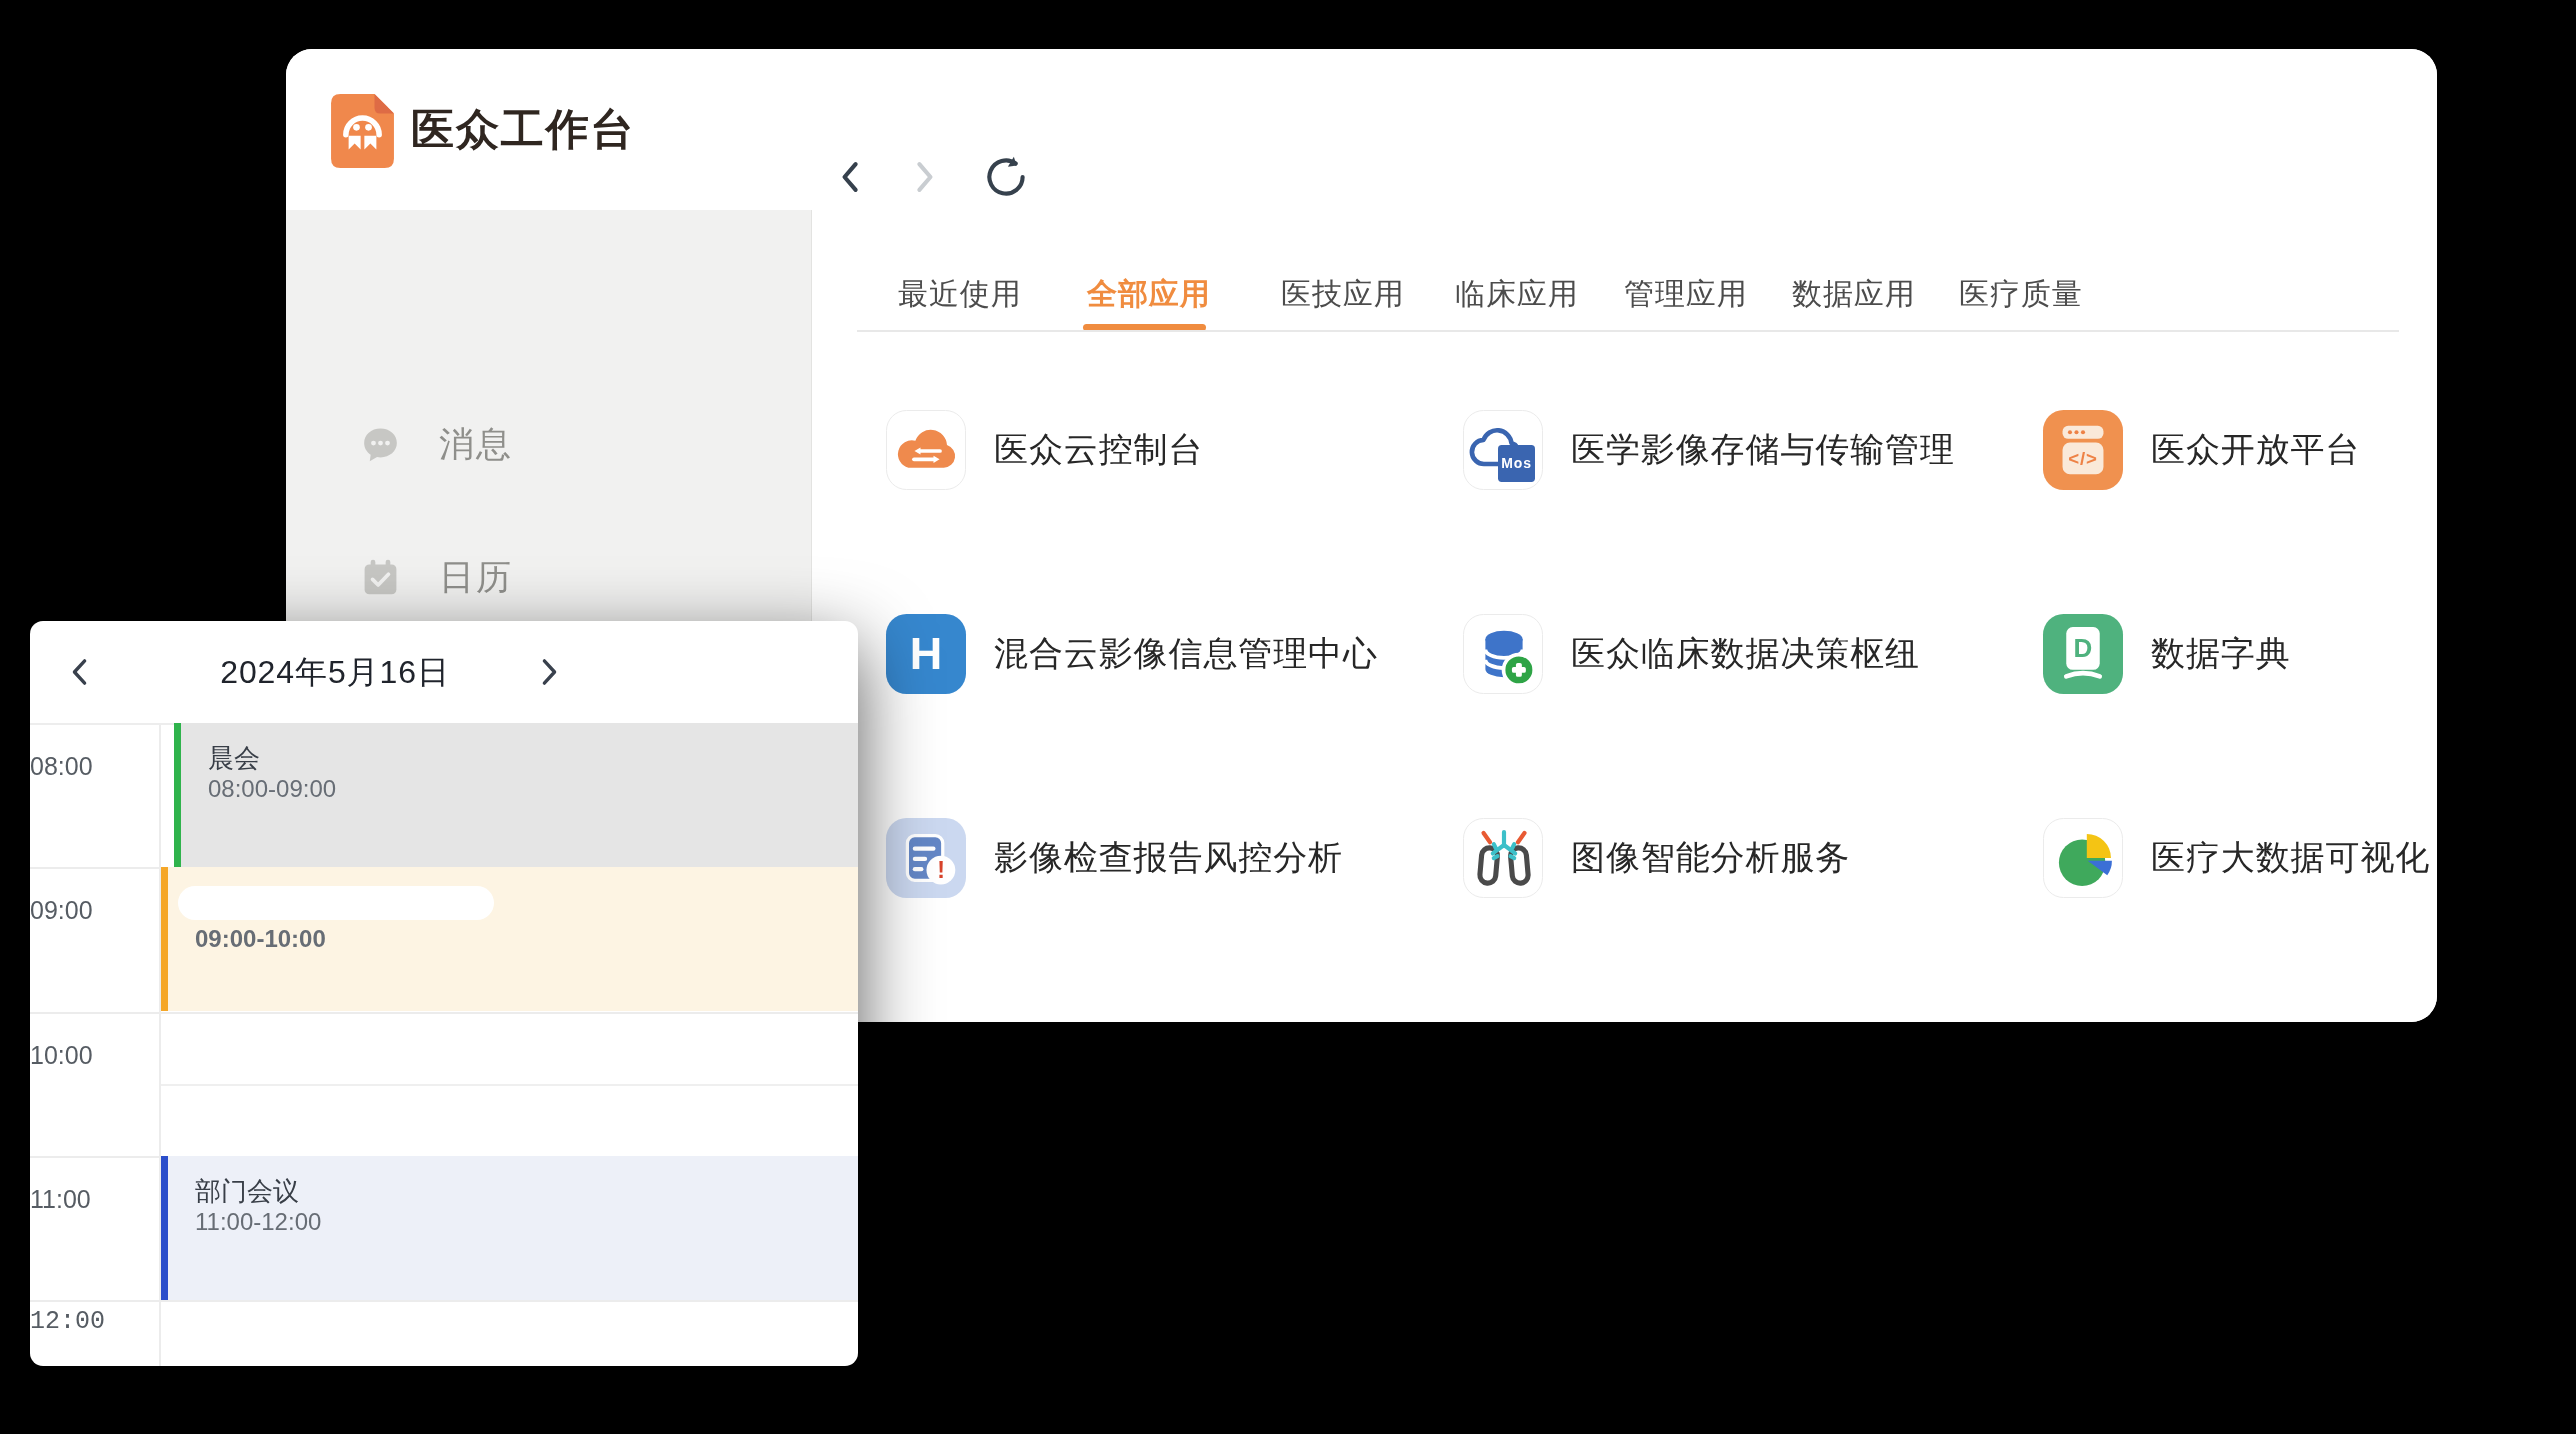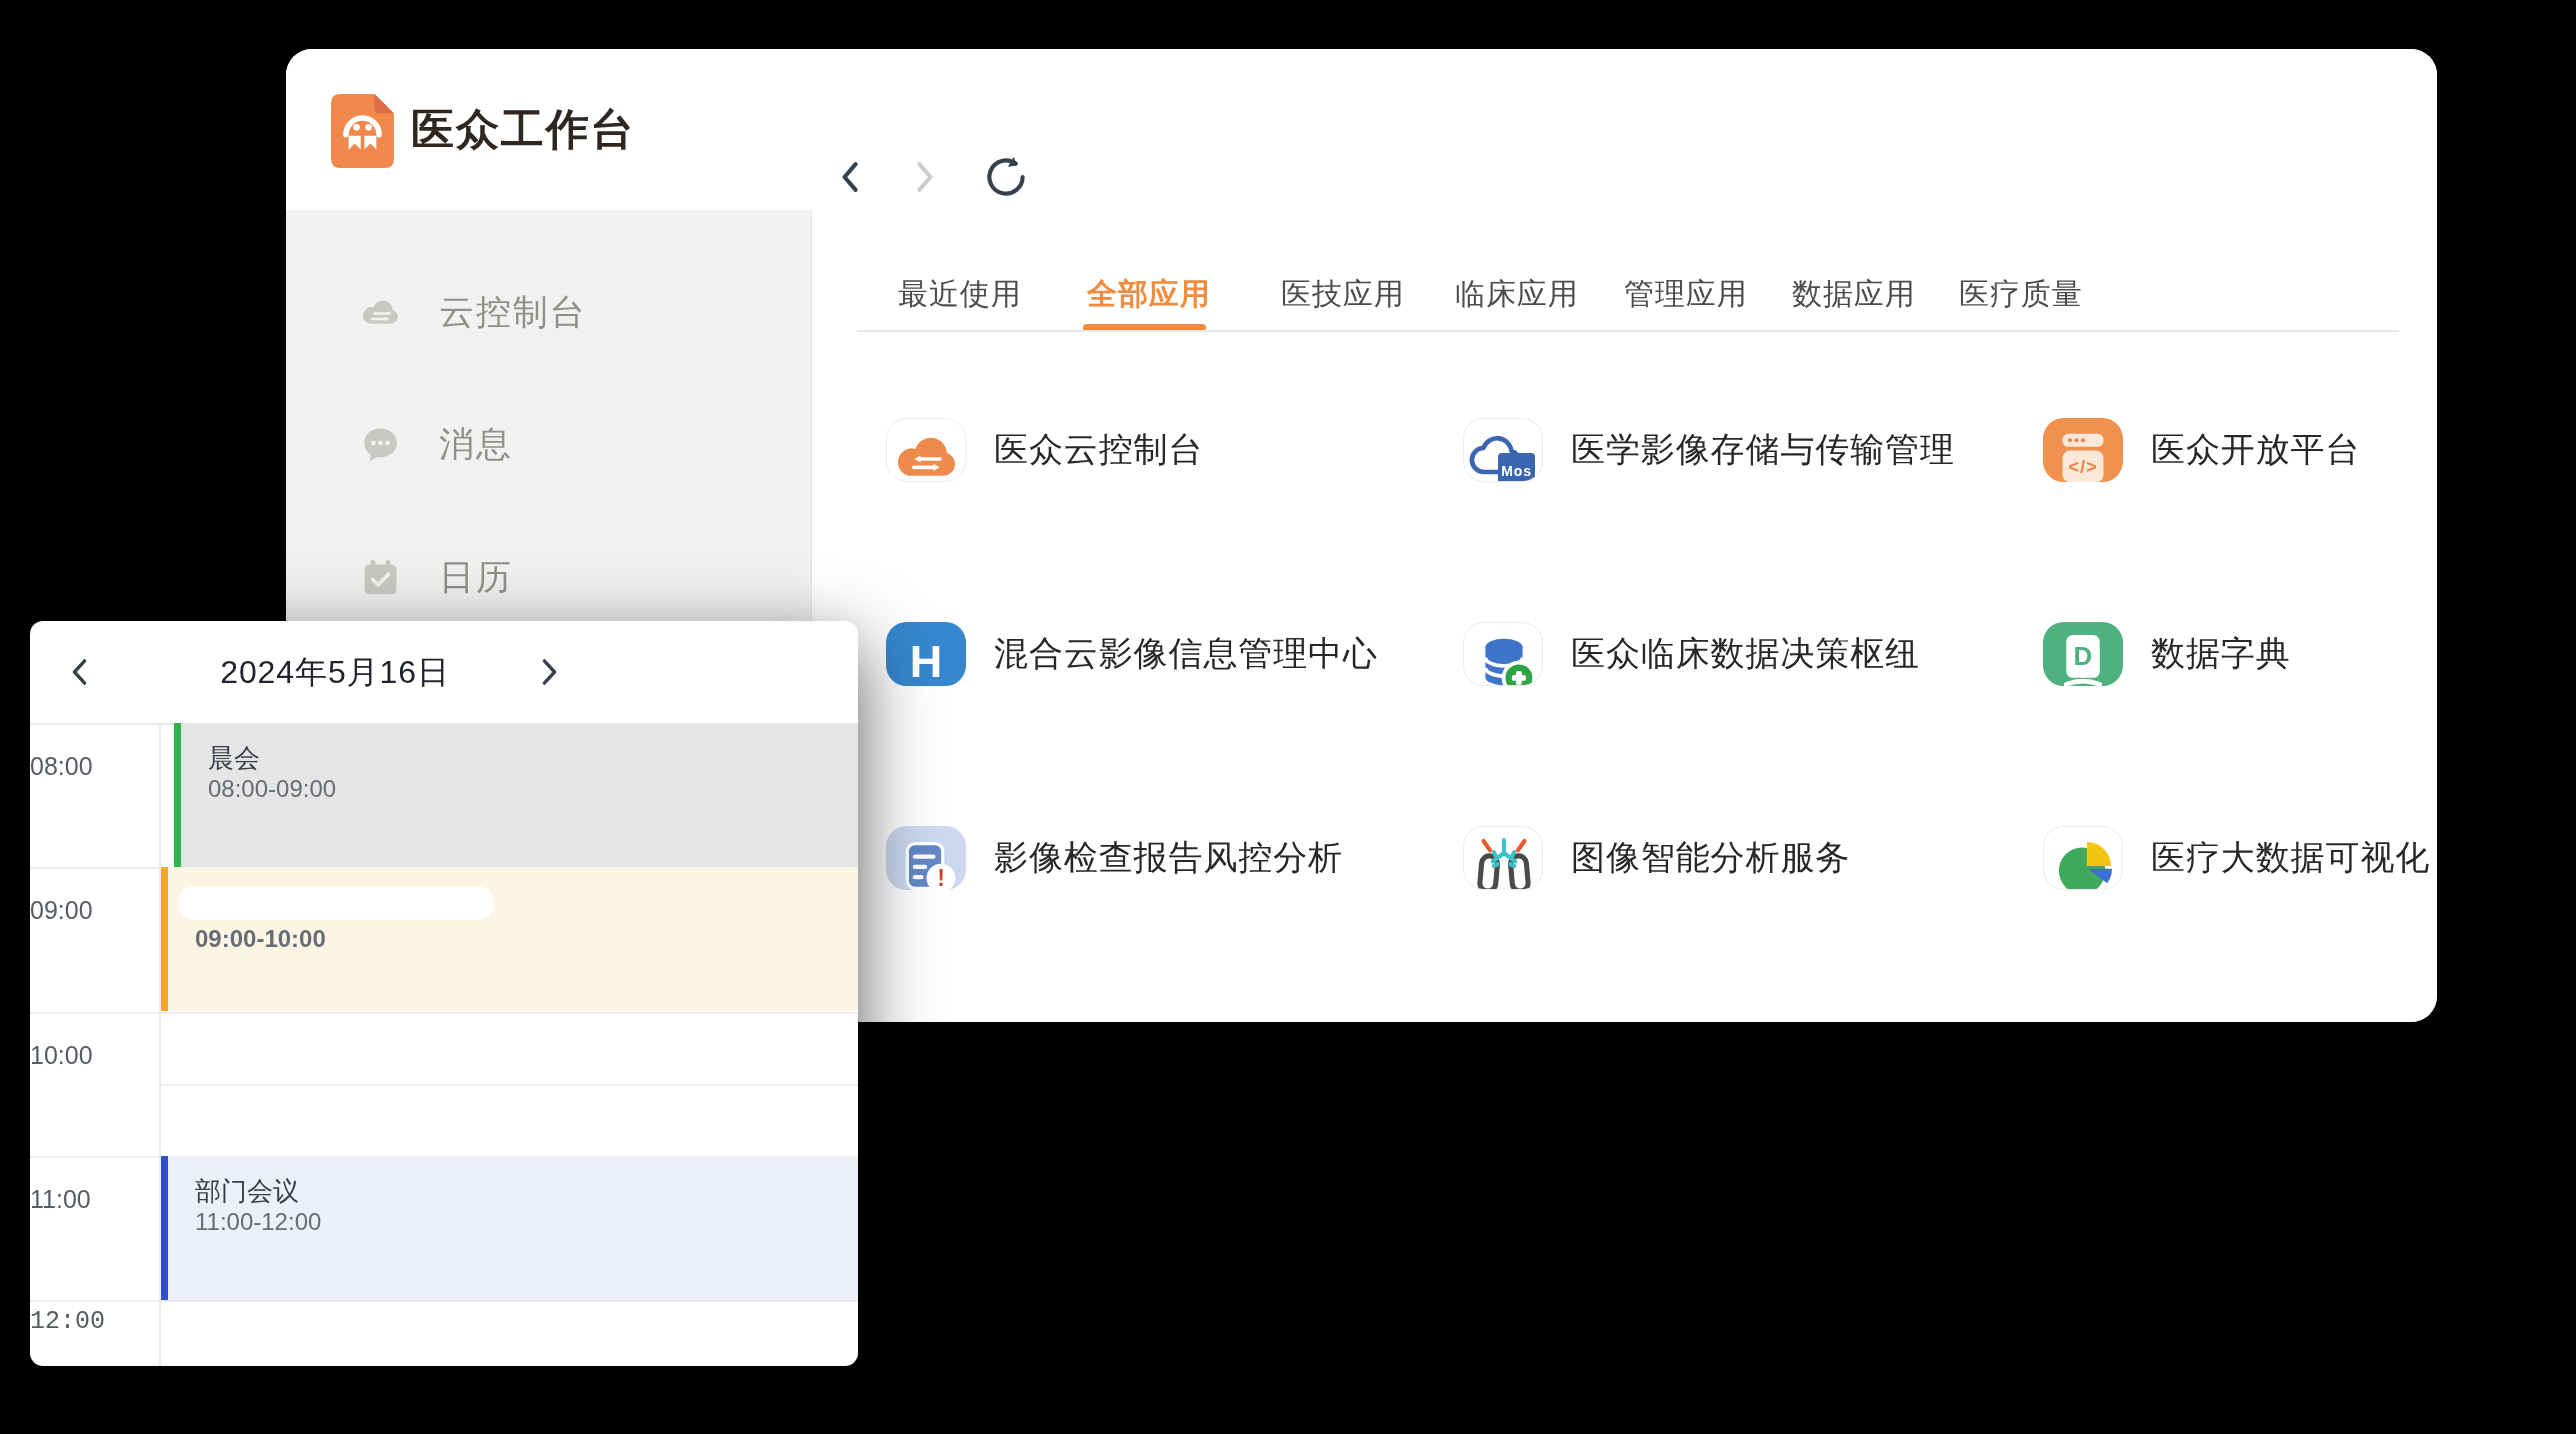--- a/index.html
+++ b/index.html
@@ -41,21 +41,21 @@
   .tab { position:absolute; top:60px; height:47px; line-height:47px; font-size:30px; color:#4C4C4C; cursor:pointer; letter-spacing:0.9px; }
   .tab.active { color:#F08C3F; font-weight:700; }
   .t0{left:86px;} .t1{left:275px;} .t2{left:469px;} .t3{left:643px;} .t4{left:812px;} .t5{left:980px;} .t6{left:1147px;}
   .tab-underline { position:absolute; left:271px; top:114px; width:123px; height:6.5px; border-radius:3.7px; background:#F08C3F; }
   .tabs-divider { position:absolute; left:45px; top:120px; width:1542px; height:1.9px; background:#E8E8E8; }
   
   .app-item { position:absolute; width:540px; height:80px; display:flex; align-items:center; cursor:pointer; }
   .c0{left:74px;} .c1{left:651px;} .c2{left:1231px;}
   .r0{top:200px;} .r1{top:404px;} .r2{top:608px;}
   .app-icon {
-    position:relative; width:80px; height:64px; border-radius:20.5px; flex:0 0 80px;
+    position:relative; width:80px; height:80px; border-radius:20.5px; flex:0 0 80px;
     background:#fff; border:1.9px solid #EBEBEB; overflow:hidden;
   }
   .app-icon.tile { border:none; }
   .app-icon svg { position:absolute; left:0; top:0; }
   .app-label { margin-left:28px; font-size:34px; color:#272727; letter-spacing:0.9px; white-space:nowrap; }
   .ov { position:absolute; text-align:center; }
   .mos-badge { left:34px; top:34px; width:37px; height:37px; background:#3A65B0; border-radius:3.7px;
                color:#fff; font-size:14px; font-weight:700; line-height:37px; letter-spacing:0.9px; }
   .code-glyph { left:19.5px; top:34px; width:41px; height:30px; color:#EE8246; font-size:18.6px; font-weight:700; line-height:30px; letter-spacing:0.9px; }
   .letter-h { left:0; top:0; width:80px; height:80px; color:#fff; font-size:45px; font-weight:700; line-height:80px; }
@@ -120,30 +120,20 @@
     </button>
     <button class="nav-btn nav-refresh">
       <svg viewBox="0 0 52 52" width="48" height="48">
         <path d="M44 26 A18 18 0 1 1 36.5 11.4" stroke="#36414D" stroke-width="4.5" fill="none" stroke-linecap="round"></path>
         <path d="M34.5 4 L37.5 13.5 L28 14.8 Z" fill="#36414D"></path>
       </svg>
     </button>
   </div>
 
   <div class="sidebar">
-    <div class="side-item si-0">
-      <svg class="s-icon" viewBox="0 0 46 46">
-        <path d="M11 35 H34 A7.5 7.5 0 0 0 36 20.3 A10.5 10.5 0 0 0 15.5 17.5 A8.8 8.8 0 0 0 11 35 Z" fill="#C7C7C4"></path>
-        <line x1="18" y1="24" x2="33" y2="24" stroke="#F1F1F0" stroke-width="2.6" stroke-linecap="round"></line>
-        <path d="M14.5 24 L19 21.4 V26.6 Z" fill="#F1F1F0"></path>
-        <line x1="14" y1="30" x2="29" y2="30" stroke="#F1F1F0" stroke-width="2.6" stroke-linecap="round"></line>
-        <path d="M32.5 30 L28 27.4 V32.6 Z" fill="#F1F1F0"></path>
-      </svg>
-      <div class="s-label">云控制台</div>
-    </div>
     <div class="side-item si-1">
       <svg class="s-icon" viewBox="0 0 46 46">
         <path d="M23 6 C13 6 5.5 12.8 5.5 21.5 c0 5.2 2.7 9.7 7 12.5 L11.5 41 l7.8 -4.5 c1.2 .2 2.4 .3 3.7 .3 9.9 0 17.5 -6.8 17.5 -15.3 C40.5 12.8 33 6 23 6 Z" fill="#C7C7C4"></path>
         <circle cx="15.5" cy="21.5" r="2.6" fill="#F1F1F0"></circle>
         <circle cx="23" cy="21.5" r="2.6" fill="#F1F1F0"></circle>
         <circle cx="30.5" cy="21.5" r="2.6" fill="#F1F1F0"></circle>
       </svg>
       <div class="s-label">消息</div>
     </div>
     <div class="side-item si-2">

